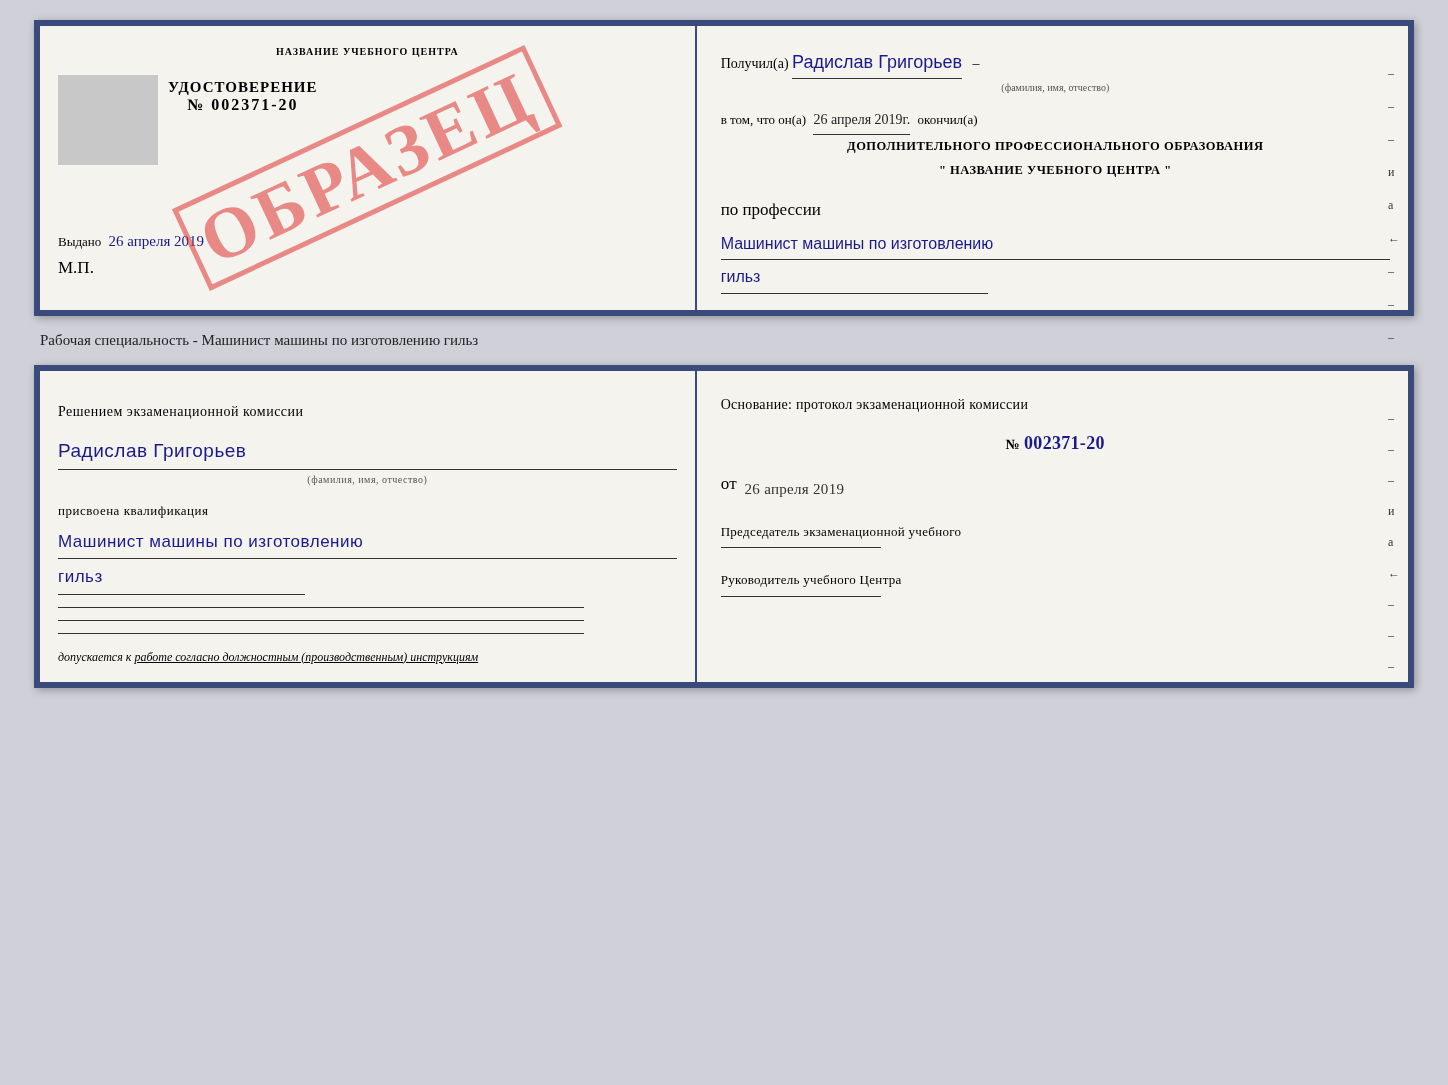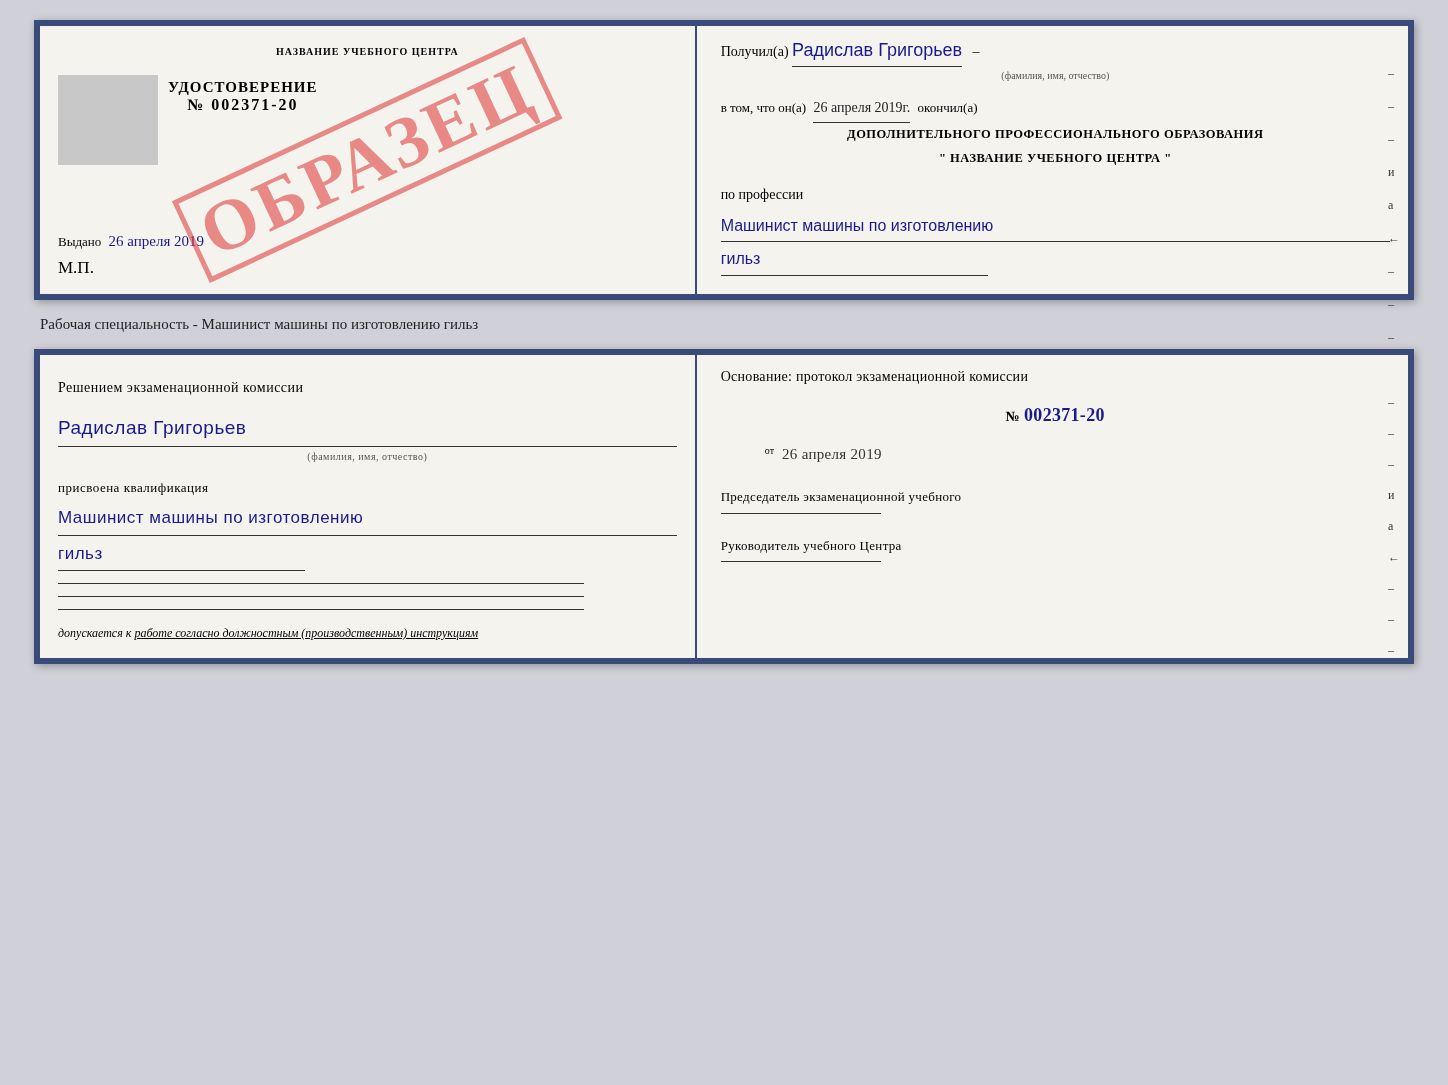--- a/index.html
+++ b/index.html
@@ -28,21 +28,21 @@
     .doc-left {
       width: 48%;
       border-right: 2px solid #3a4a7a;
       padding: 20px 18px 16px 18px;
       position: relative;
       overflow: hidden;
     }
 
     .doc-right {
       width: 52%;
-      padding: 8px 18px 16px 24px;
+      padding: 20px 18px 16px 24px;
       position: relative;
     }
 
     
     .top-left-header {
       text-align: center;
       font-size: 10px;
       font-weight: bold;
       letter-spacing: 1px;
       margin-bottom: 10px;
@@ -132,21 +132,21 @@
 
     .right-content .center-text {
       text-align: center;
       font-weight: bold;
       text-transform: uppercase;
       letter-spacing: 0.5px;
       font-size: 12.5px;
     }
 
     .right-content .profession-label {
-      font-size: 14px;
+      font-size: 17px;
       margin-top: 10px;
     }
 
     .right-content .handwritten-profession {
       font-family: 'Comic Sans MS', cursive, sans-serif;
       font-size: 16px;
       color: #1a1a8c;
       border-bottom: 1px solid #333;
       display: block;
       margin-top: 2px;
@@ -169,20 +169,21 @@
       color: #222;
       align-self: flex-start;
       padding-left: 20px;
     }
 
     
     .bottom-left-text {
       font-size: 14px;
       letter-spacing: 0.5px;
       line-height: 1.9;
+      margin-top: 8px;
     }
 
     .bottom-left-text .handwritten-name {
       font-family: 'Comic Sans MS', cursive, sans-serif;
       font-size: 19px;
       color: #1a1a8c;
       display: block;
       border-bottom: 1px solid #333;
       margin-bottom: 0px;
     }
@@ -366,21 +367,21 @@
   <div class="doc-right">
     <div class="bottom-right-text">
       <span style="display:block; margin-bottom:6px;">Основание: протокол экзаменационной  комиссии</span>
 
       <span class="center-bold">
         <span>№</span>
         <span class="handwritten-number" style="display:inline; font-size:18px; color:#1a1a8c; font-family:'Comic Sans MS',cursive;">002371-20</span>
       </span>
 
       <div style="margin-top:6px; font-size:13px;">
-        <span style="font-size:10px; vertical-align:super;margin-left:44px;">от</span>
+        <span style="font-size:17px; vertical-align:super;">от</span>
         <span class="handwritten-date" style="font-family:'Comic Sans MS',cursive; font-size:15px; color:#333; margin-left:4px;">26 апреля 2019</span>
       </div>
 
       <div style="margin-top:18px;">
         <div style="font-size:13px; line-height:1.5;">Председатель экзаменационной учебного</div>
         <span class="signature-line"></span>
       </div>
 
       <div style="margin-top:22px;">
         <div style="font-size:13px; line-height:1.5;">Руководитель учебного Центра</div>

